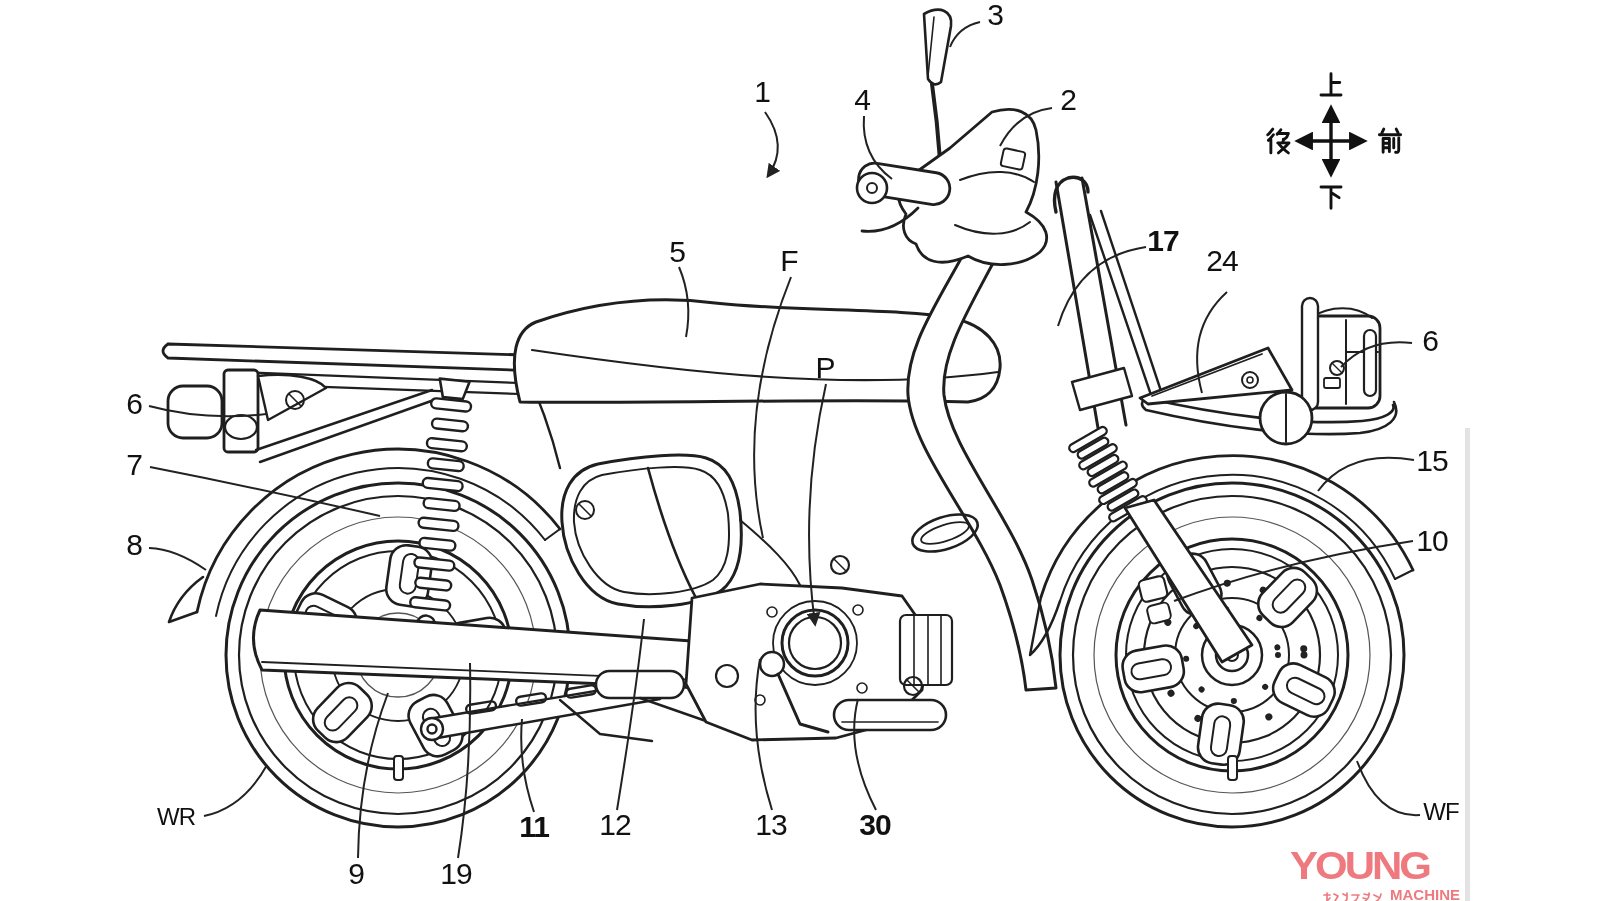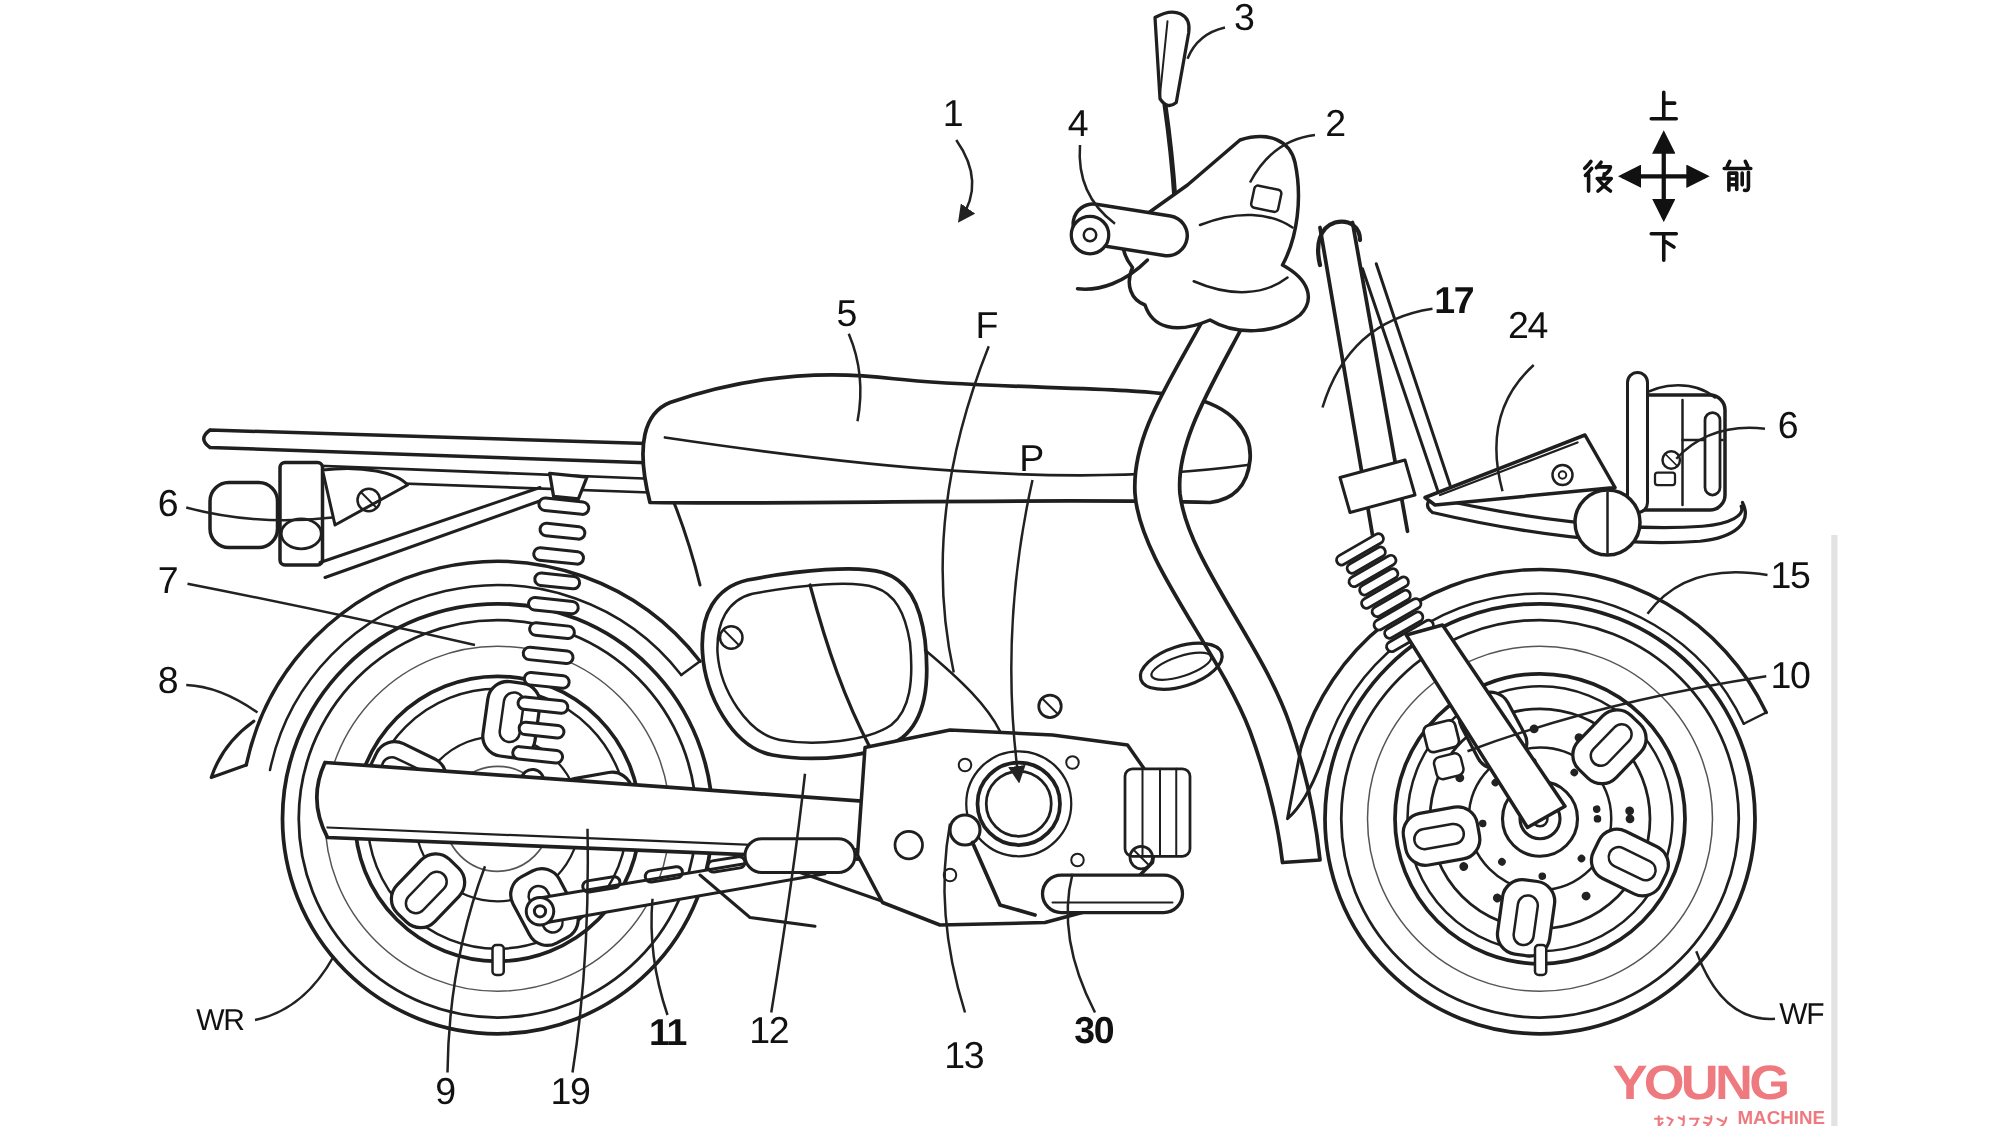--- a/index.html
+++ b/index.html
@@ -341,16 +341,16 @@
     <div class="callout-label" style="left: 1163px; top: 241px; font-weight: bold;">17</div>
     <div class="callout-label" style="left: 1222px; top: 261px; text-align: center;">24</div>
     <div class="callout-label" style="left: 1430px; top: 341px;">6</div>
     <div class="callout-label" style="left: 1432px; top: 461px;">15</div>
     <div class="callout-label" style="left: 1432px; top: 541px;">10</div>
     <div class="callout-label small" style="left: 176px; top: 817px;">WR</div>
     <div class="callout-label" style="left: 356px; top: 874px;">9</div>
     <div class="callout-label" style="left: 456px; top: 874px;">19</div>
     <div class="callout-label" style="left: 534px; top: 827px; font-weight: bold;">11</div>
     <div class="callout-label" style="left: 615px; top: 825px;">12</div>
-    <div class="callout-label" style="left: 771px; top: 845px;">13</div>
+    <div class="callout-label" style="left: 771px; top: 825px;">13</div>
     <div class="callout-label" style="left: 875px; top: 825px; font-weight: bold;">30</div>
     <div class="callout-label small" style="left: 1441px; top: 812px;">WF</div>
   </div>
 
 </body></html>

